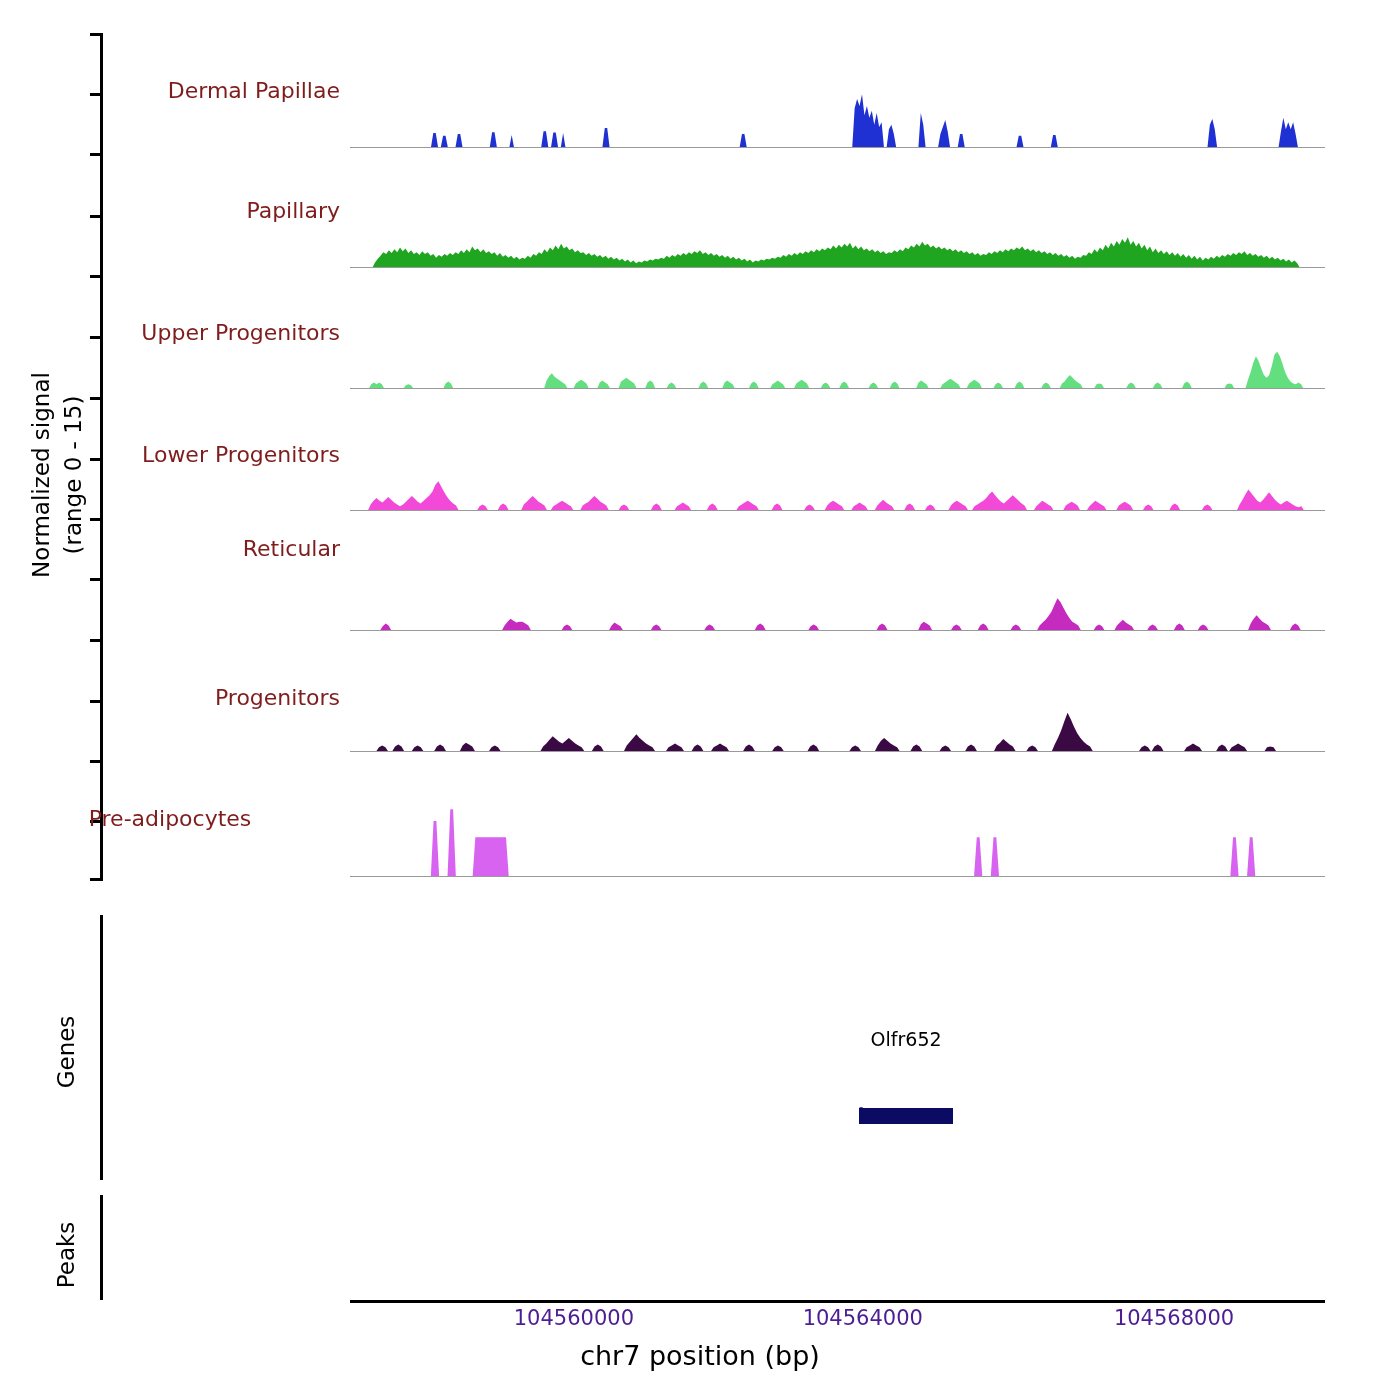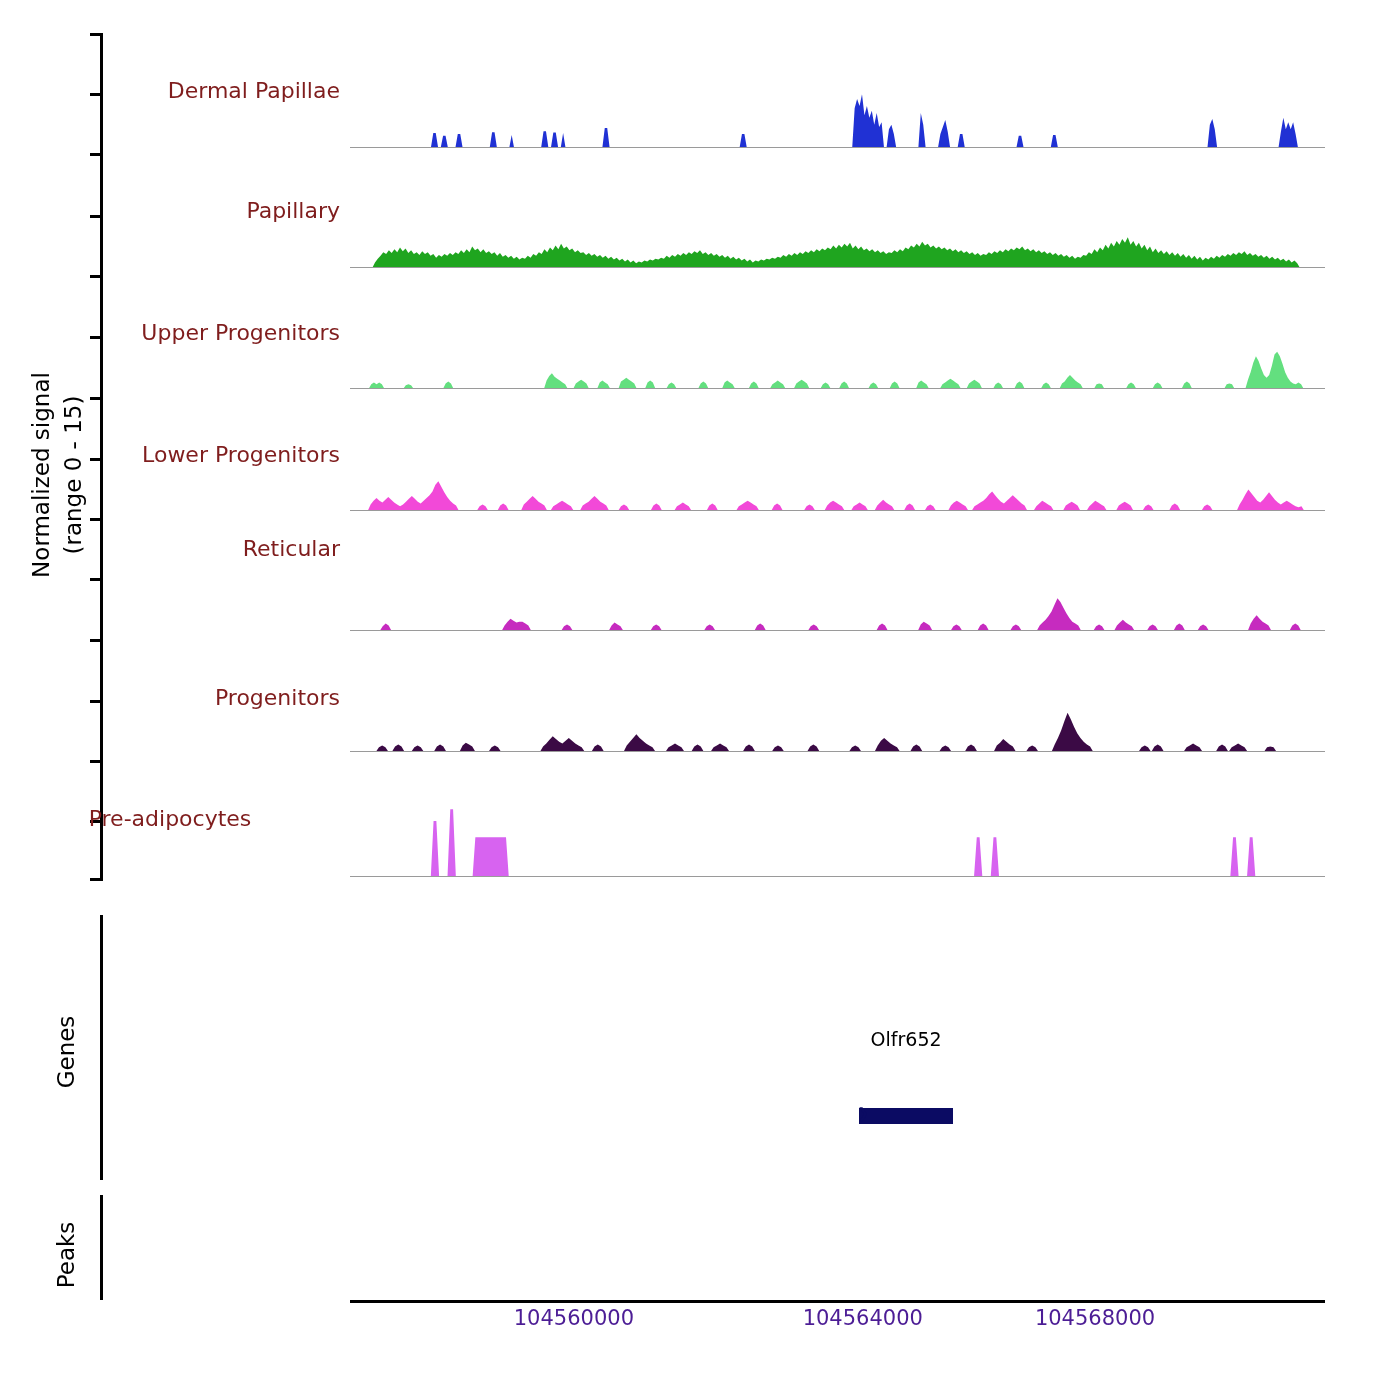--- a/index.html
+++ b/index.html
@@ -199,17 +199,18 @@
       </div>
   </div>
   <div id="gene-label-container">
       <div class="gene-name" style="left: 906.111px; transform: translateX(-50%); top: 1012px; margin-top: 16px;">Olfr652</div>
     </div>
 
   <div class="xaxis-line" style="top:1300px;"></div>
   <div id="xticks-container">
       <div class="xticklabel" style="left: 573.889px; top: 1306px;">104560000</div>
       <div class="xticklabel" style="left: 862.778px; top: 1306px;">104564000</div>
-      <div class="xticklabel" style="left: 1095px; top: 1306px;">104568000</div>
+      <div class="xticklabel" style="left: 1174px; top: 1306px;">104568000</div>
     </div>
+  <div class="xaxis-title" style="top:1340px;">chr7 position (bp)</div>
 
 <div style="position: absolute; left: 857.167px; top: 1106px; color: rgb(11, 11, 99); font-size: 14px; line-height: 14px;">❯</div>
   </div>
 
 </body></html>

